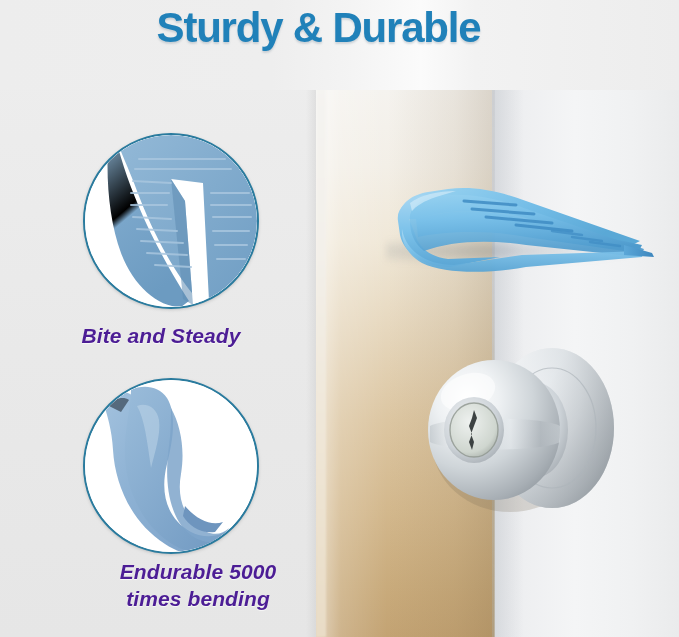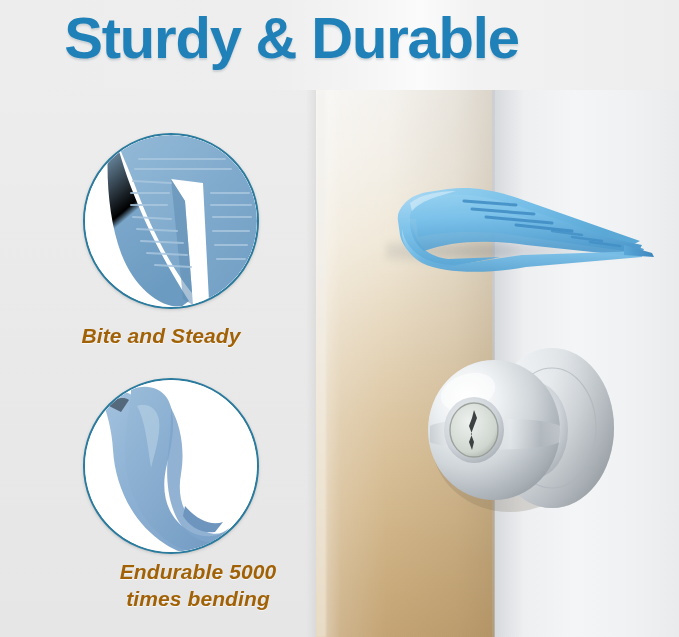--- a/index.html
+++ b/index.html
@@ -27,26 +27,27 @@
         #ededed 0%, #eeeeee 40%,
         #f4f4f4 52%, #fbfbfb 62%,
         #f2f2f2 70%, #ededed 100%);
     z-index: 5;
   }
   .title-text {
     position: absolute;
     left: 0; top: 4px;
     width: 583px;
     text-align: center;
-    font-size: 58px;
+    font-size: 42px;
     font-weight: bold;
     letter-spacing: -1.2px;
     color: #2081b9;
     text-shadow: 0 2px 2px rgba(120,140,155,0.30);
     white-space: nowrap;
+    padding-left: 27px;
   }
 
   
   .left-panel {
     position: absolute;
     left: 0; top: 0;
     width: 322px; height: 637px;
     background: linear-gradient(to bottom, #eeeeee 0%, #e9e9e9 55%, #e6e6e6 100%);
   }
   .left-panel:after {
@@ -158,21 +159,21 @@
 
   .caption {
     position: absolute;
     width: 322px;
     left: 0;
     text-align: center;
     font-style: italic;
     font-weight: bold;
     font-size: 21px;
     line-height: 27px;
-    color: #a16207;
+    color: #4c1d95;
     letter-spacing: 0.1px;
     text-shadow: 0 1px 1px rgba(255,255,255,0.75);
   }
   #caption-1 { top: 322px; }
   #caption-2 { top: 558px; padding-left: 37px; }
   .caption .line { display: block; }
 </style>
 </head>
 <body>
 

